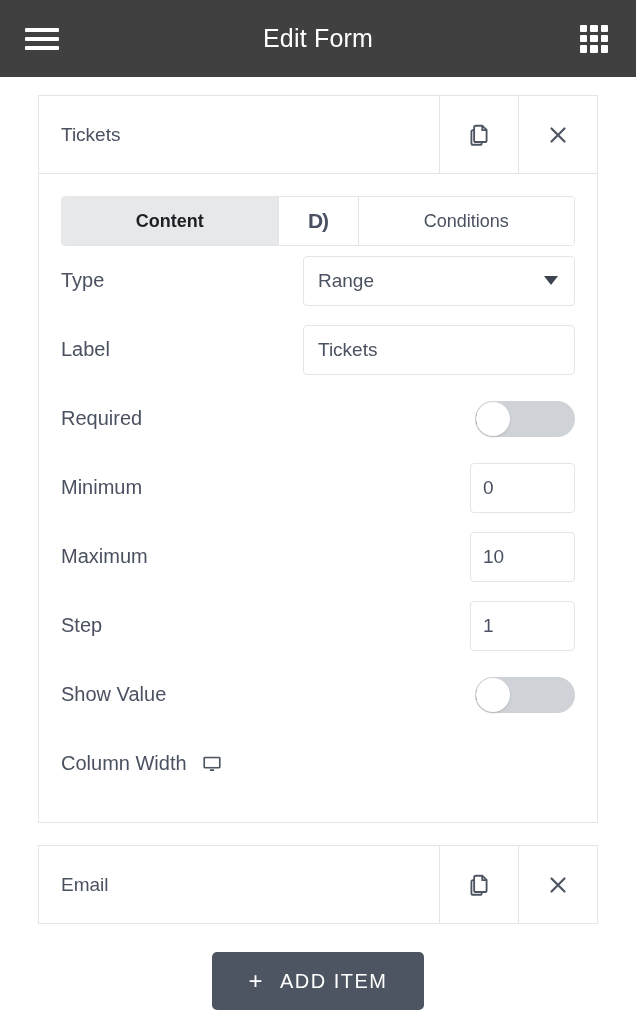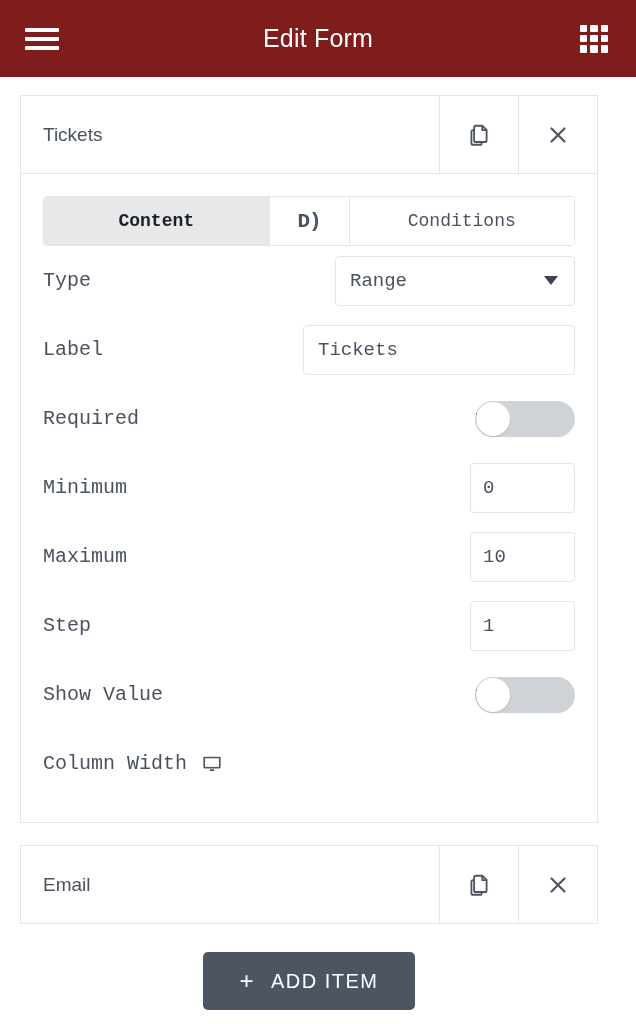--- a/index.html
+++ b/index.html
@@ -16,21 +16,21 @@
     position: relative;
     width: 636px;
     height: 1024px;
     overflow: hidden;
     background: #ffffff;
   }
 
   
   .header {
     height: 77px;
-    background: #7f1d1d;
+    background: #404040;
     display: flex;
     align-items: center;
     justify-content: space-between;
     padding: 0 20px;
   }
   .hdr-title {
     position: absolute;
     left: 0; right: 0;
     text-align: center;
     color: #ffffff;
@@ -62,21 +62,21 @@
     gap: 3px;
   }
   .grid-icon i {
     display: block;
     background: #ffffff;
     border-radius: 1px;
   }
 
   
   .content {
-    padding: 18px 38px 0 20px;
+    padding: 18px 38px 0 38px;
   }
 
   
   .mod-head {
     display: flex;
     align-items: stretch;
     height: 79px;
     border: 1px solid #e3e5e8;
     background: #ffffff;
   }
@@ -95,21 +95,20 @@
     align-items: center;
     justify-content: center;
     cursor: pointer;
   }
 
   
   .settings {
     border: 1px solid #e3e5e8;
     border-top: none;
     padding: 22px 22px 24px 22px;
-    font-family: Liberation Mono, monospace;
   }
 
   
   .tabs {
     display: flex;
     border: 1px solid #e3e5e8;
     border-radius: 4px;
     overflow: hidden;
     height: 50px;
   }
@@ -157,21 +156,21 @@
   }
   .row-ctrl {
     display: flex;
     align-items: center;
     justify-content: flex-end;
   }
 
   
   .select {
     position: relative;
-    width: 240px;
+    width: 272px;
     height: 50px;
     border: 1px solid #e3e5e8;
     border-radius: 4px;
     background: #ffffff;
     display: flex;
     align-items: center;
     padding: 0 14px;
     font-size: 19px;
     color: #4a5160;
     cursor: pointer;

